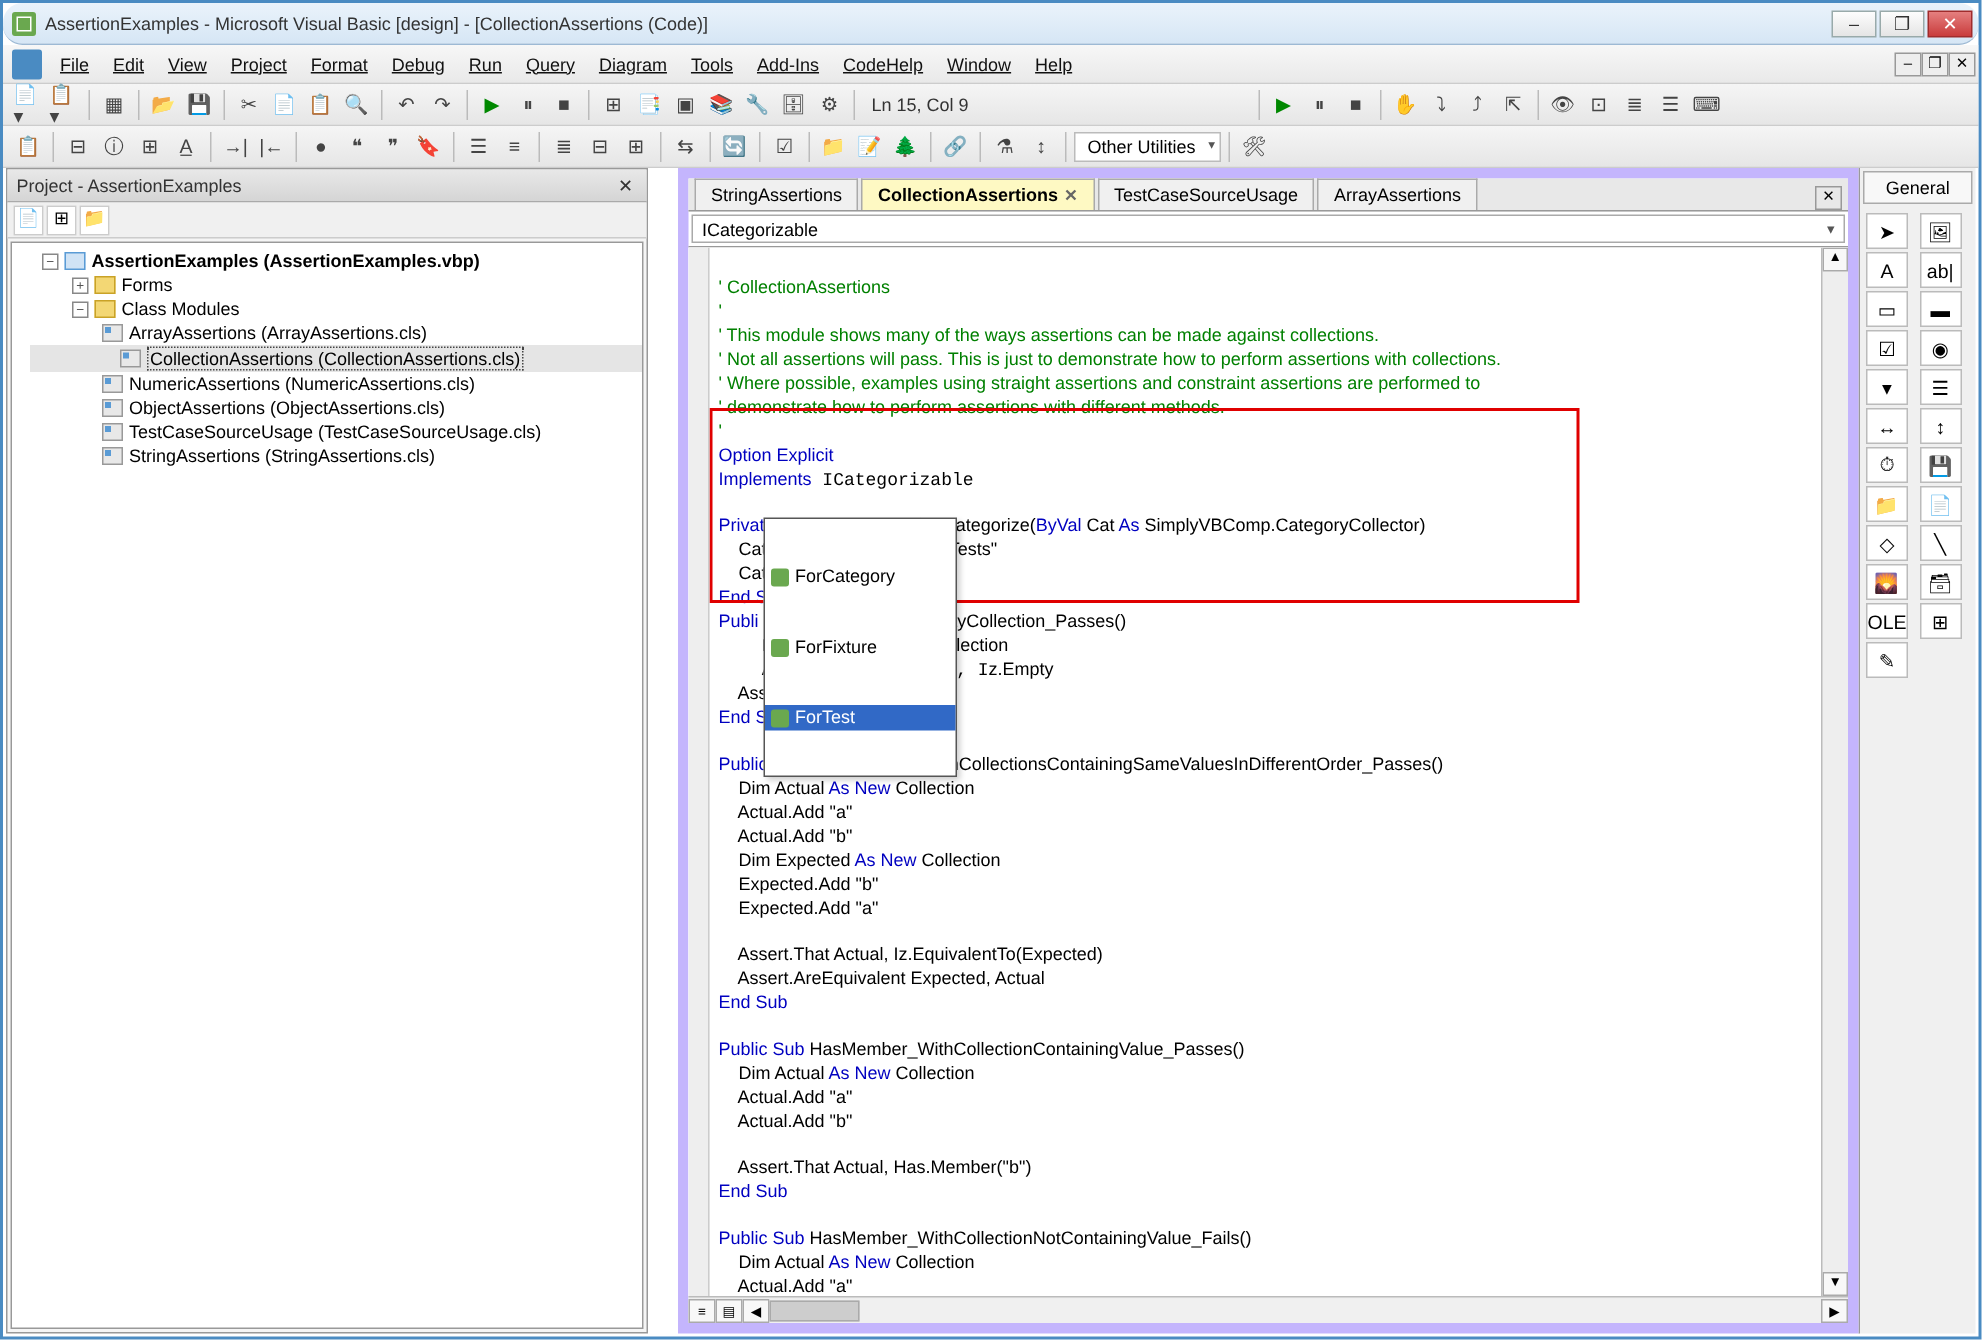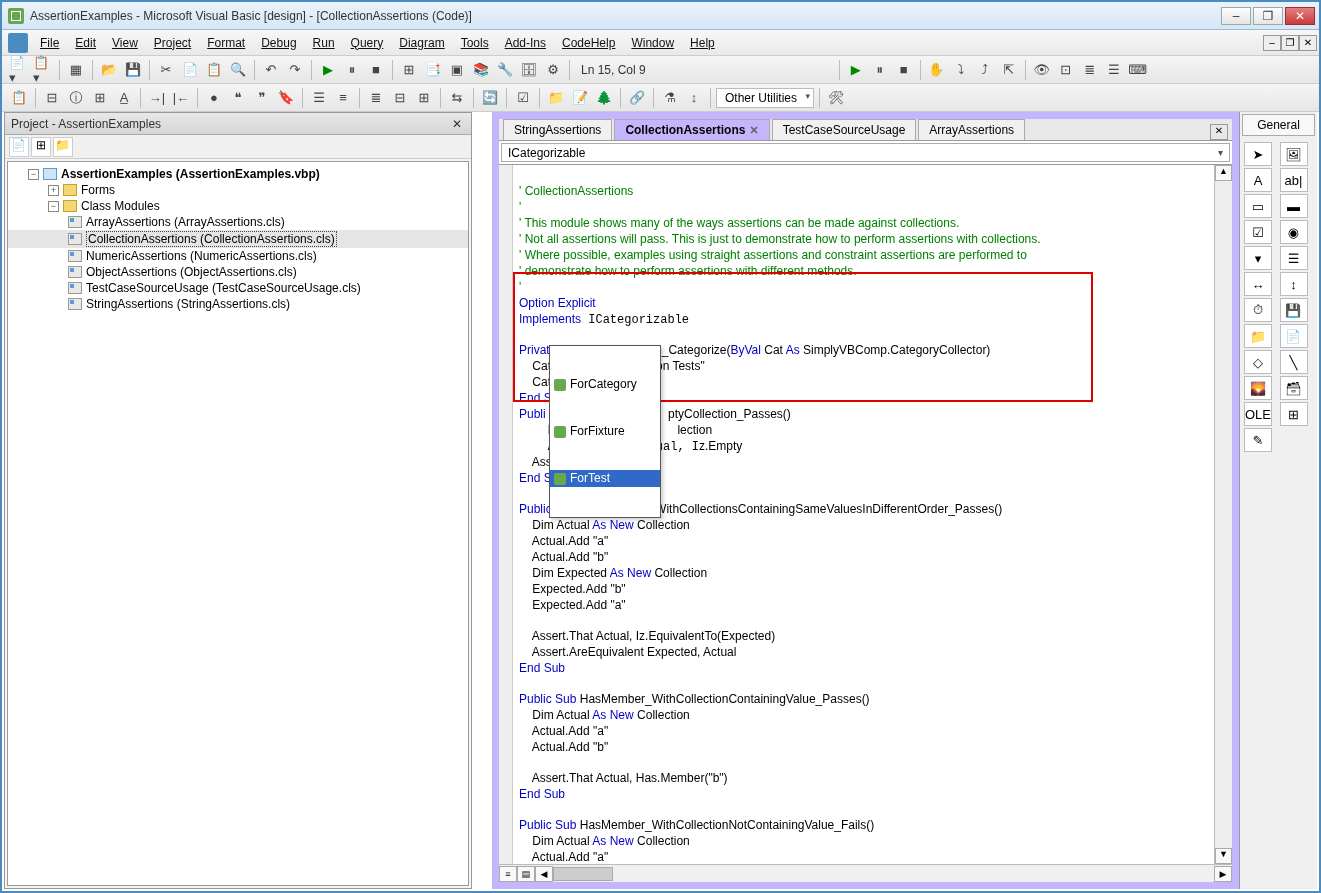--- a/index.html
+++ b/index.html
@@ -1,19 +1,19 @@
 <!DOCTYPE html>
 <html><head>
 <meta charset="utf-8">
 <style>
 * { margin: 0; padding: 0; box-sizing: border-box; font-family: "Segoe UI", Tahoma, sans-serif; }
 body { background: #fff; font-size: 12px; overflow: hidden; width: 1321px; height: 893px; border: 2px solid #4a8bc2; position: relative; }
 
 
-.titlebar { height: 28px; background: linear-gradient(#eaf3fb, #d6e6f5); display: flex; align-items: center; padding: 0 4px; border-bottom: 1px solid #9db9d4; }
+.titlebar { height: 28px; background: linear-gradient(#eaf3fb, #d6e6f5); display: flex; align-items: center; padding: 0 4px; border-bottom: 1px solid #9db9d4; border-radius: 13px; }
 .titlebar .app-icon { width: 16px; height: 16px; margin: 0 6px 0 2px; background: #6aa84f; display: inline-block; border-radius: 2px; position: relative; }
 .titlebar .app-icon::after { content: ""; position: absolute; inset: 3px; border: 1px solid #fff; }
 .titlebar .title-text { flex: 1; font-size: 12px; color: #333; }
 .win-btns { display: flex; gap: 2px; }
 .win-btn { width: 30px; height: 18px; border: 1px solid #9aa; background: linear-gradient(#fdfdfd,#e5e5e5); display: flex; align-items: center; justify-content: center; font-size: 12px; color: #333; }
 .win-btn.close { background: linear-gradient(#e57f7f,#c93c3c); color: #fff; border-color: #a02c2c; }
 
 
 .menubar { height: 26px; background: linear-gradient(#f7f7f7,#e9e9e9); display: flex; align-items: center; padding: 0 2px; border-bottom: 1px solid #ccc; }
 .menubar .menu-icon { width: 20px; height: 20px; margin: 0 4px; background: #4a8bc2; border-radius: 2px; }
@@ -26,43 +26,43 @@
 .tb-btn { width: 22px; height: 22px; border: 1px solid transparent; display: flex; align-items: center; justify-content: center; font-size: 13px; color: #444; }
 .tb-sep { width: 1px; height: 20px; background: #bbb; margin: 0 3px; }
 .tb-text { font-size: 12px; color: #333; padding: 0 6px; }
 .tb-dropdown { padding: 2px 16px 2px 8px; border: 1px solid #bbb; background: #fff; font-size: 12px; position: relative; }
 .tb-dropdown::after { content: "▾"; position: absolute; right: 3px; top: 2px; font-size: 9px; color: #555; }
 
 
 .main-area { display: flex; position: absolute; top: 110px; left: 2px; right: 2px; bottom: 2px; }
 
 
-.project-panel { width: 468px; display: flex; flex-direction: column; border: 1px solid #999; background: #f5f5f5; }
+.project-panel { width: 428px; display: flex; flex-direction: column; border: 1px solid #999; background: #f5f5f5; }
 .panel-title { height: 22px; background: linear-gradient(#e8e8e8,#d5d5d5); display: flex; align-items: center; padding: 0 6px; font-size: 12px; color: #333; border-bottom: 1px solid #aaa; }
 .panel-title .close-x { margin-left: auto; width: 16px; text-align: center; cursor: default; }
 .panel-toolbar { height: 24px; background: #f0f0f0; display: flex; align-items: center; padding: 0 4px; gap: 2px; border-bottom: 1px solid #ccc; }
 .panel-toolbar .pt-btn { width: 20px; height: 20px; font-size: 12px; border: 1px solid #ccc; background: #fff; text-align: center; }
 .tree { flex: 1; background: #fff; border: 1px solid #999; margin: 2px; overflow: auto; padding: 4px 0; font-size: 12px; }
 .tree-node { padding: 1px 0 1px 8px; white-space: nowrap; display: flex; align-items: center; gap: 4px; }
 .tree-node.l1 { padding-left: 20px; }
 .tree-node.l2 { padding-left: 40px; }
 .tree-node.l3 { padding-left: 60px; }
 .exp { width: 11px; height: 11px; border: 1px solid #888; font-size: 9px; line-height: 9px; text-align: center; color: #555; background: #fff; }
 .folder-icon { width: 14px; height: 12px; background: #f3d774; border: 1px solid #c9a227; }
 .mod-icon { width: 14px; height: 12px; background: #e8e8e8; border: 1px solid #999; position: relative; }
 .mod-icon::before { content:""; position:absolute; left:1px; top:1px; width:4px; height:4px; background:#5a9bd5; }
 .proj-icon { width: 14px; height: 12px; background: #d0e3f5; border: 1px solid #5a9bd5; }
-.tree-node.selected { background: #e5e5e5; }
+.tree-node.selected { background: #e5e5e5; margin-left: 12px; }
 .tree-node.selected .label { border: 1px dotted #444; padding: 0 1px; }
 
 
 .code-area { flex: 1; display: flex; flex-direction: column; border: 7px solid #c4b5fd; margin-left: 20px; position: relative; }
 .tabs-row { height: 22px; background: #e8e8e8; display: flex; align-items: flex-end; border-bottom: 1px solid #999; padding-left: 4px; }
 .tab { padding: 3px 10px; font-size: 12px; background: #f0f0f0; border: 1px solid #aaa; border-bottom: none; margin-right: 2px; display: flex; align-items: center; gap: 4px; }
-.tab.active { background: #c4b5fd; font-weight: bold; }
+.tab.active { background: #fef9c3; font-weight: bold; }
 .tab .tab-x { font-size: 11px; color: #666; }
 .tabs-row .close-all-x { margin-left: auto; width: 18px; height: 16px; border: 1px solid #999; text-align: center; font-size: 10px; margin-right: 4px; }
 
 .dropdown-row { height: 24px; display: flex; border-bottom: 1px solid #999; }
 .dd { flex: 1; border: 1px solid #aaa; margin: 2px; padding: 2px 6px; font-size: 12px; background: #fff; position: relative; }
 .dd::after { content: "▾"; position: absolute; right: 6px; top: 3px; font-size: 10px; color: #555; }
 
 .code-body { flex: 1; display: flex; background: #fff; overflow: hidden; position: relative; }
 .code-gutter-split { width: 14px; background: #eee; border-right: 1px solid #ccc; }
 .code-text { flex: 1; font-family: "Courier New", monospace; font-size: 12px; line-height: 15px; padding: 4px 6px; white-space: pre; overflow: hidden; position: relative; }
@@ -357,21 +357,21 @@
 
 
 
 
 
 
 
 
         <div class="red-box" style="left:0; top:107px; width:580px; height:130px;"></div>
         
-        <div class="intellisense" style="left:36px; top:180px; width:112px;text-align:right;">
+        <div class="intellisense" style="left:36px; top:180px; width:129px;text-align:right;">
           <div class="item"><span class="ic"></span><span>ForCategory</span></div>
           <div class="item"><span class="ic"></span><span>ForFixture</span></div>
           <div class="item sel"><span class="ic"></span><span>ForTest</span></div>
         </div>
       </div>
       <div class="scroll-v">
         <div class="sbtn">▲</div>
         <div class="track"></div>
         <div class="sbtn">▼</div>
       </div>

